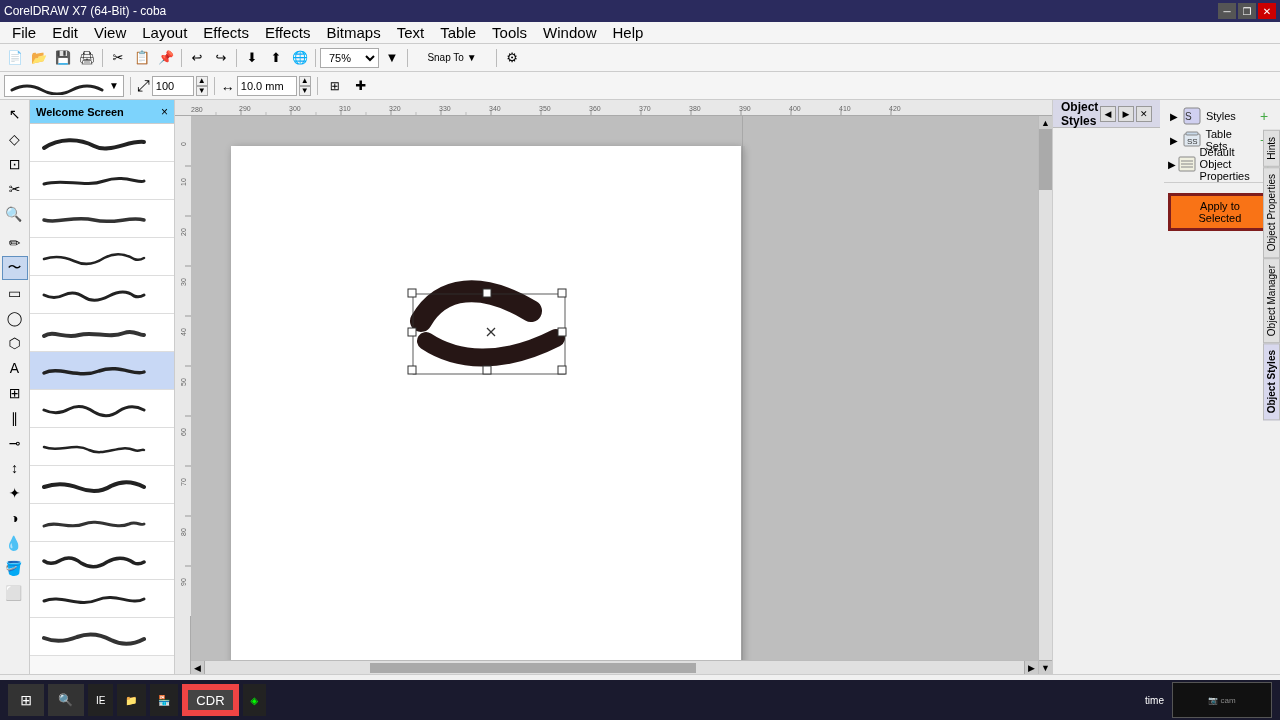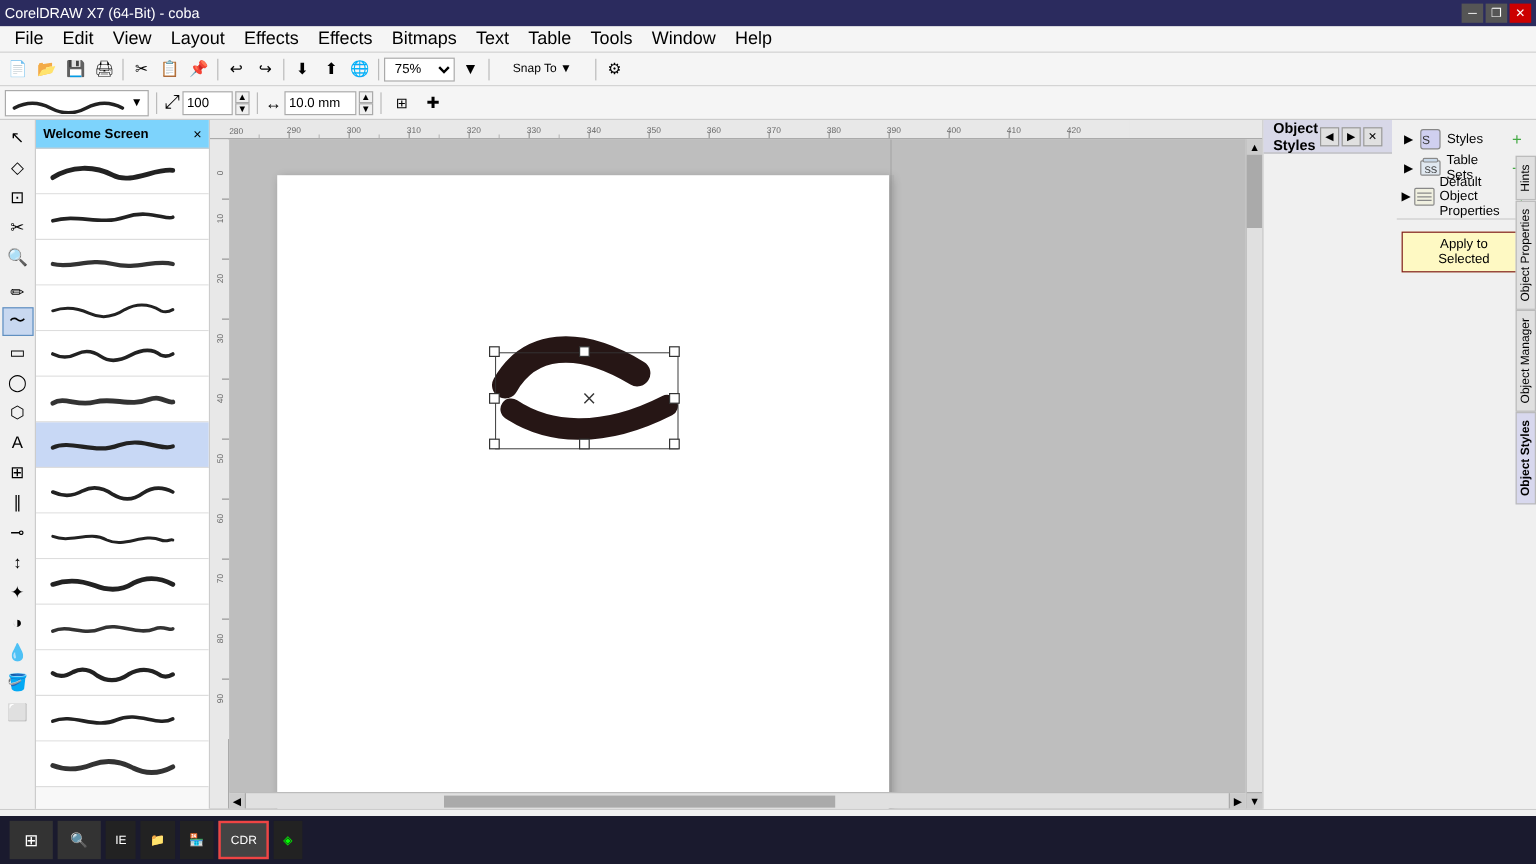--- a/index.html
+++ b/index.html
@@ -687,21 +687,21 @@
               <line x1="3" y1="12" x2="15" y2="12" stroke="#888"></line>
             </svg>
         </span>
         <span>Default Object Properties</span>
         <button style="margin-left:auto;width:16px;height:16px;border:none;background:transparent;color:#4a4;cursor:pointer;font-size:14px;">+</button>
       </div>
 
       <div style="height:1px;background:#ccc;margin:6px 0;"></div>
 
       <div style="display:flex;justify-content:flex-end;padding:4px;">
-        <button style="padding:4px 12px;background:#fef9c3;border:1px solid #7f1d1d;font-size:11px;cursor:pointer;">Apply to Selected</button>
+        <button style="padding:4px 12px;background:#f97316;border:3px solid #7f1d1d;font-size:11px;cursor:pointer;">Apply to Selected</button>
       </div>
     </div>
 
     <div style="position:absolute;right:0;top:130px;display:flex;flex-direction:column;">
       <div class="rtab">Hints</div>
       <div class="rtab">Object Properties</div>
       <div class="rtab">Object Manager</div>
       <div class="rtab" style="background:#d8d8ee;font-weight:bold;">Object Styles</div>
     </div>
   </div>
@@ -737,15 +737,19 @@
     <button class="zoom-btn">+</button>
   </div>
 </div>
 
 <div style="position:fixed;bottom:0;left:0;width:1280px;height:40px;background:#1a1a2e;display:flex;align-items:center;padding:0 8px;gap:4px;z-index:100;">
   <button style="width:36px;height:32px;background:#333;border:none;color:white;font-size:14px;cursor:pointer;">⊞</button>
   <button style="width:36px;height:32px;background:#333;border:none;color:white;font-size:12px;cursor:pointer;">🔍</button>
   <button style="padding:0 8px;height:32px;background:#222;border:none;color:white;font-size:10px;cursor:pointer;">IE</button>
   <button style="padding:0 8px;height:32px;background:#222;border:none;color:white;font-size:10px;cursor:pointer;">📁</button>
   <button style="padding:0 8px;height:32px;background:#222;border:none;color:white;font-size:10px;cursor:pointer;">🏪</button>
-  <button style="padding:0 8px;height:32px;background:#444;border:2px solid #ef4444;color:white;font-size:10px;cursor:pointer;">CDR</button>
+  <button style="padding:0 8px;height:32px;background:#444;border:6px solid #ef4444;color:white;font-size:13px;cursor:pointer;">CDR</button>
   <button style="padding:0 8px;height:32px;background:#222;border:none;color:#0f0;font-size:10px;cursor:pointer;">◈</button>
+  <div style="margin-left:auto;display:flex;align-items:center;gap:8px;color:white;font-size:10px;">
+    <span>time</span>
+    <span style="width:100px;height:36px;background:#111;border:1px solid #555;overflow:hidden;display:flex;align-items:center;justify-content:center;font-size:8px;color:#888;">📷 cam</span>
+  </div>
 </div>
 
 </body></html>

